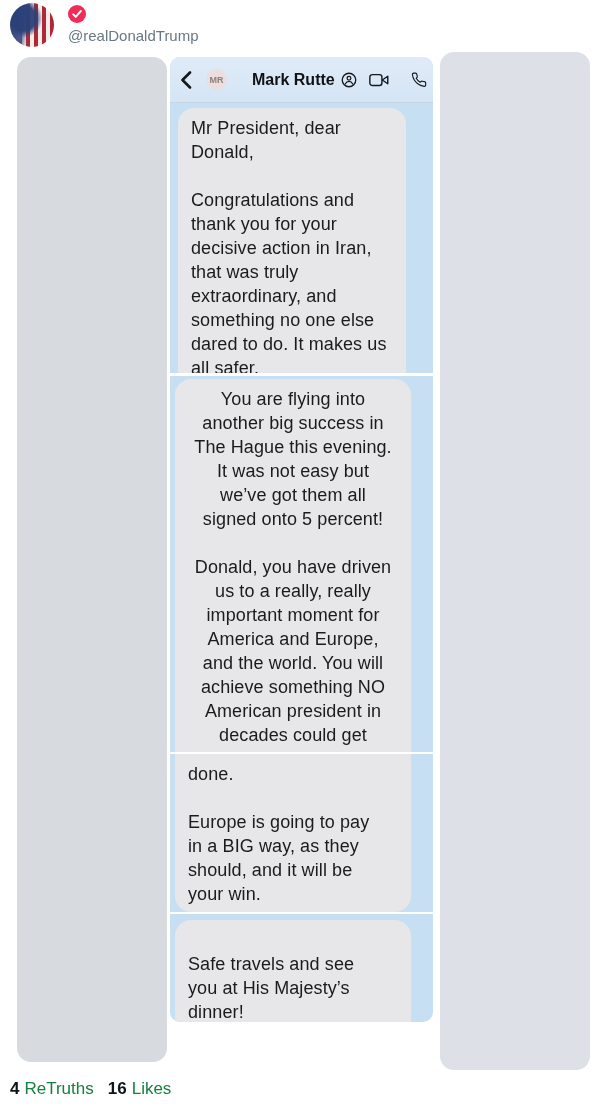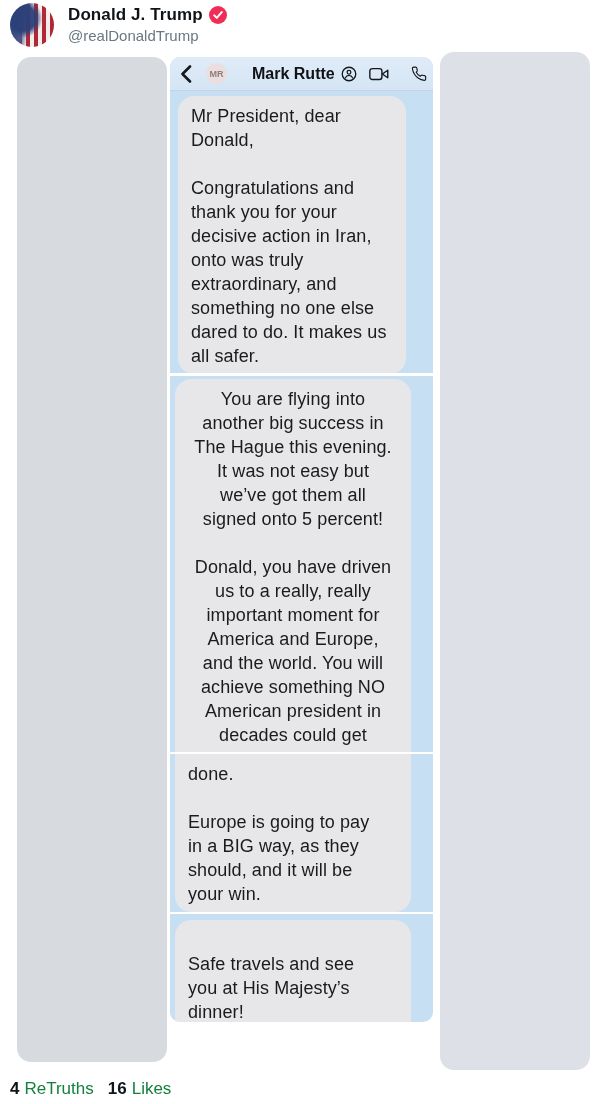--- a/index.html
+++ b/index.html
@@ -42,21 +42,21 @@
     position:absolute;left:170px;top:57px;width:263px;height:1005px;
   }
   .seg{width:263px;overflow:hidden;background:#c6dff3;position:relative;}
   .seg-1{height:316px;border-radius:10px 10px 0 0;margin-bottom:3px;}
   .seg-2{height:376px;margin-bottom:2px;}
   .seg-3{height:158px;margin-bottom:2px;}
   .seg-4{height:108px;border-radius:0 0 10px 10px;}
 
   
   .chat-nav{
-    height:34px;background:linear-gradient(#e0ebf8,#d4e5f5);
+    height:46px;background:linear-gradient(#e0ebf8,#d4e5f5);
     border-bottom:1px solid rgba(120,140,160,.25);
     display:flex;align-items:center;padding:8px 10px;gap:6px;box-sizing:border-box;
   }
   .back-btn{display:flex;align-items:center;flex:0 0 auto;margin-right:8px;}
   .mr-avatar{
     width:21px;height:21px;border-radius:50%;background:#eadfde;
     color:#8f7d7d;font-size:9px;font-weight:700;
     display:flex;align-items:center;justify-content:center;flex:0 0 auto;
   }
   .contact-name{font-size:16px;font-weight:700;color:#111215;margin-left:19px;white-space:nowrap;}
@@ -90,21 +90,20 @@
   .timestamp{color:#66757f;font-size:17px;}
 
   svg{display:block;}
 </style>
 </head>
 <body>
 
 <div class="post-header">
   <div class="avatar"></div>
   <div class="name-row">
-    <span class="display-name">Donald J. Trump</span>
     <span class="verified">
       <svg width="10" height="10" viewBox="0 0 12 12">
           <path d="M1.5 6.5 L4.5 9.5 L10.5 2.5" stroke="#ffffff" stroke-width="2.4" fill="none" stroke-linecap="round" stroke-linejoin="round"></path>
         </svg>
     </span>
   </div>
   <div class="handle">@realDonaldTrump</div>
 </div>
 
 <div class="panel-left"></div>
@@ -140,21 +139,21 @@
           <path d="M22 16.9v2.6a2 2 0 0 1-2.2 2 19.8 19.8 0 0 1-8.6-3.1 19.5 19.5 0 0 1-6-6A19.8 19.8 0 0 1 2.1 3.8 2 2 0 0 1 4.1 1.6h2.6a2 2 0 0 1 2 1.7c.1 1 .4 2 .7 2.8a2 2 0 0 1-.5 2.1L7.8 9.4a16 16 0 0 0 6 6l1.2-1.1a2 2 0 0 1 2.1-.5c.9.3 1.9.6 2.8.7a2 2 0 0 1 2.1 2.4z" stroke="#16181c" stroke-width="1.7" fill="none" stroke-linejoin="round"></path>
         </svg>
       </span>
     </div>
     <div class="bubble">Mr President, dear
 Donald,
 
 Congratulations and
 thank you for your
 decisive action in Iran,
-onto was truly
+that was truly
 extraordinary, and
 something no one else
 dared to do.  It makes us
 all safer.</div>
   </div>
 
   <div class="seg seg-2">
     <div class="bubble">You are flying into
 another big success in
 The Hague this evening.

